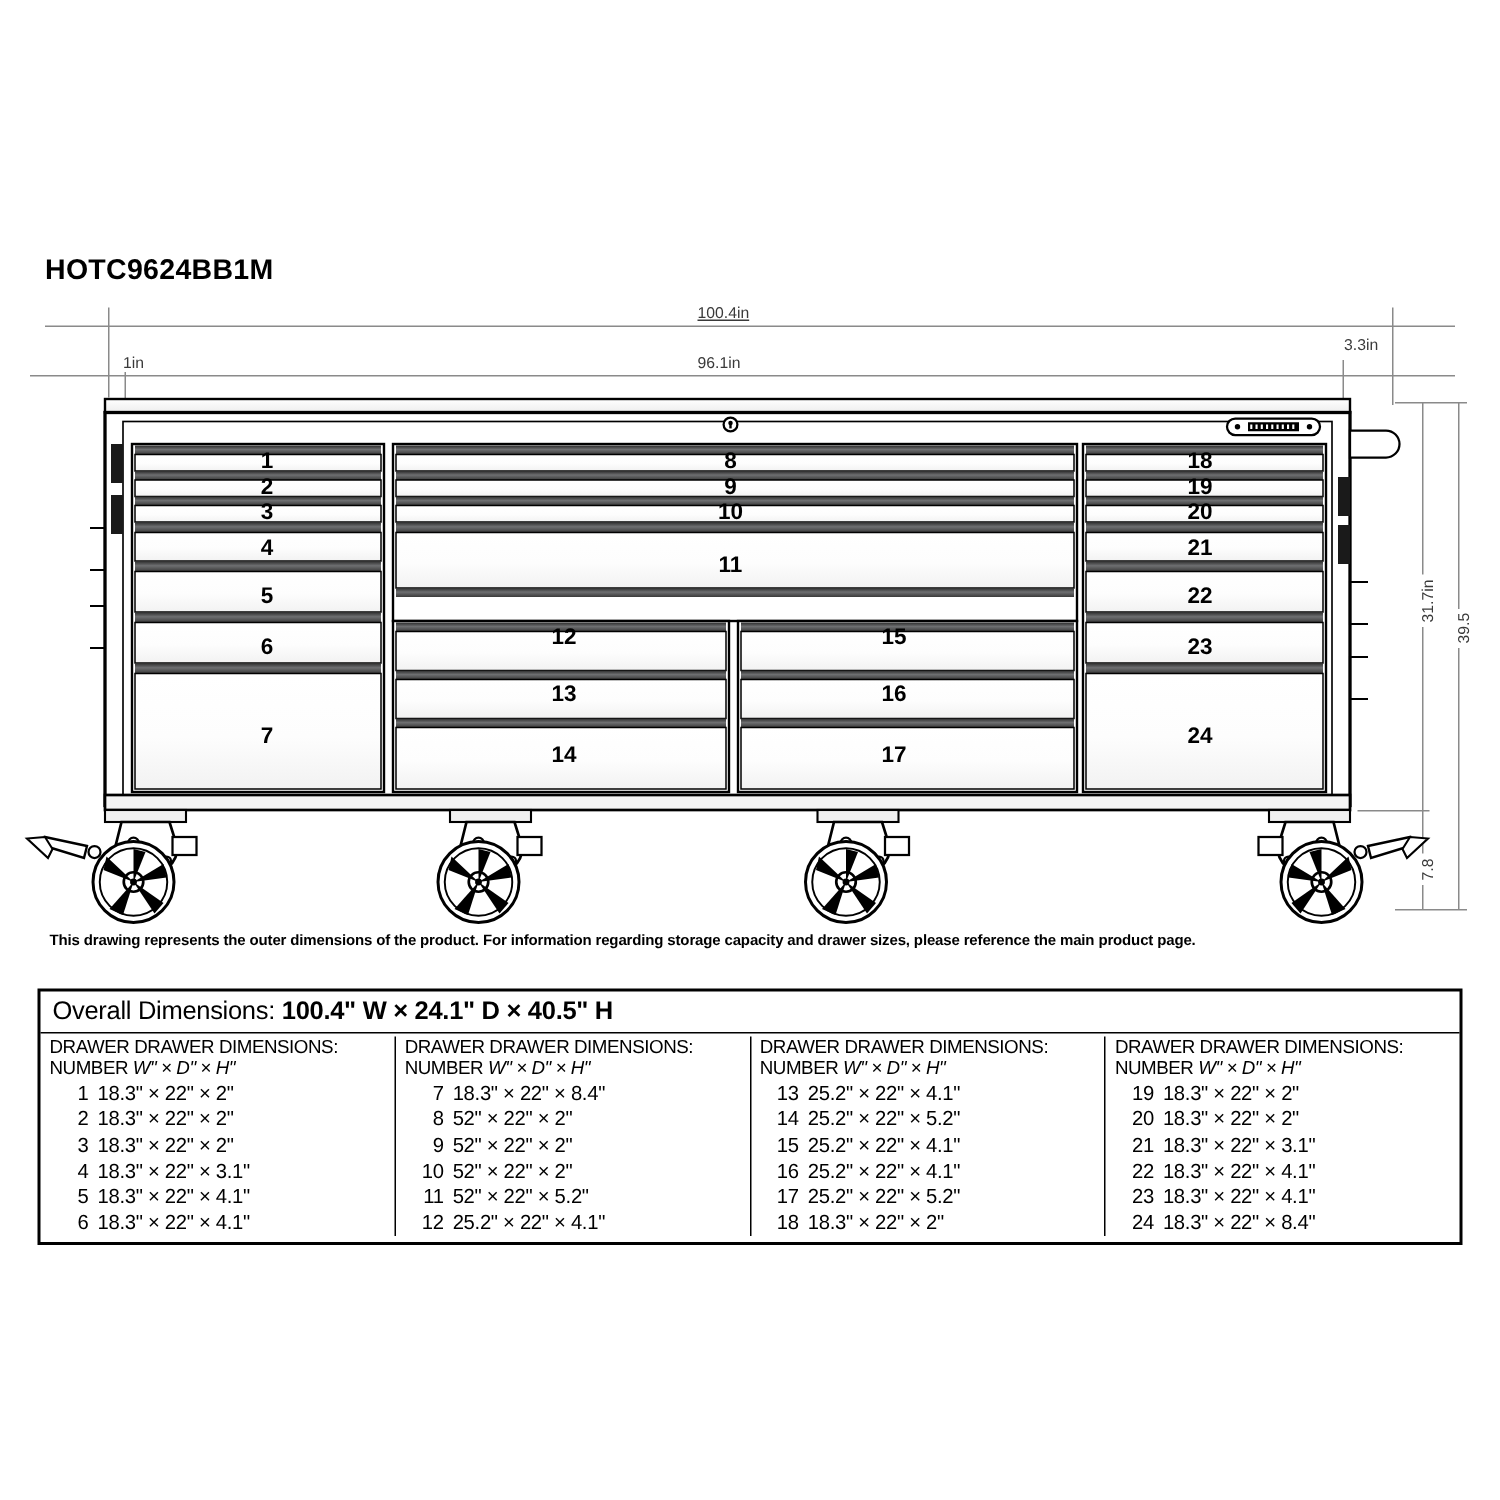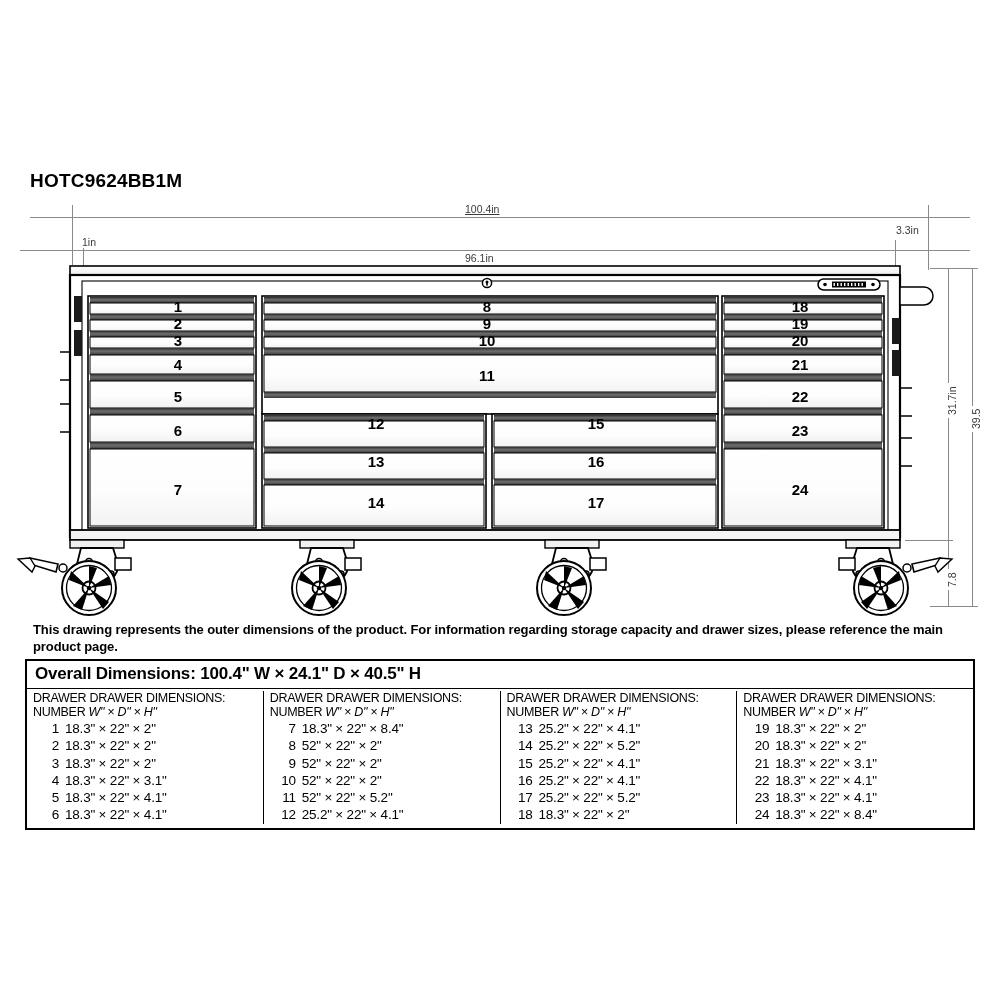--- a/index.html
+++ b/index.html
@@ -55,21 +55,21 @@
     height: 640px;
     pointer-events: none;
   }
 
   
   #note-text {
     position: absolute;
     left: 33px;
     top: 622px;
     width: 910px;
-    font-size: 13px;
+    font-size: 10px;
     font-weight: bold;
     line-height: 1.28;
     letter-spacing: -0.1px;
   }
 
   
   #spec-table {
     position: absolute;
     left: 25px;
     top: 659px;
@@ -78,21 +78,21 @@
     box-sizing: border-box;
     background: #fff;
   }
   #overall-dims {
     font-size: 17px;
     font-weight: bold;
     padding: 3px 8px 4px 8px;
     border-bottom: 1.5px solid #000;
     letter-spacing: -0.2px;
   }
-  #overall-dims .label { font-weight: bold; }
+  #overall-dims .label { font-weight: normal; }
   #table-columns {
     display: flex;
     padding: 2px 0 4px 0;
     justify-content: space-between;
   }
   .spec-col {
     flex: 1 1 0;
     padding: 0 4px 0 6px;
     position: relative;
   }
@@ -125,21 +125,21 @@
 <div id="model-title">HOTC9624BB1M</div>
 
 <div class="dimline h" style="left:30px; top:217px; width:940px;"></div>
 <div class="dimline v" style="left:72px; top:205px; height:60px;"></div>
 <div class="dimline v" style="left:928px; top:205px; height:65px;"></div>
 <div class="dimlabel" style="left:462px; top:203px;text-decoration:underline;">100.4in</div>
 
 <div class="dimline h" style="left:20px; top:250px; width:950px;"></div>
 <div class="dimline v" style="left:83px; top:240px; height:30px;"></div>
 <div class="dimline v" style="left:895px; top:240px; height:30px;"></div>
-<div class="dimlabel" style="left:462px; top:252px;">96.1in</div>
+<div class="dimlabel" style="left:462px; top:236px;">96.1in</div>
 
 <div class="dimlabel" style="left:36px; top:236px;margin-left:43px;">1in</div>
 <div class="dimlabel" style="left:893px; top:224px;">3.3in</div>
 
 <div class="dimline v" style="left:948px; top:268px; height:272px;"></div>
 <div class="dimline v" style="left:972px; top:268px; height:338px;"></div>
 <div class="dimline v" style="left:948px; top:540px; height:66px;"></div>
 <div class="dimline h" style="left:930px; top:268px; width:48px;"></div>
 <div class="dimline h" style="left:905px; top:540px; width:48px;"></div>
 <div class="dimline h" style="left:930px; top:606px; width:48px;"></div>

